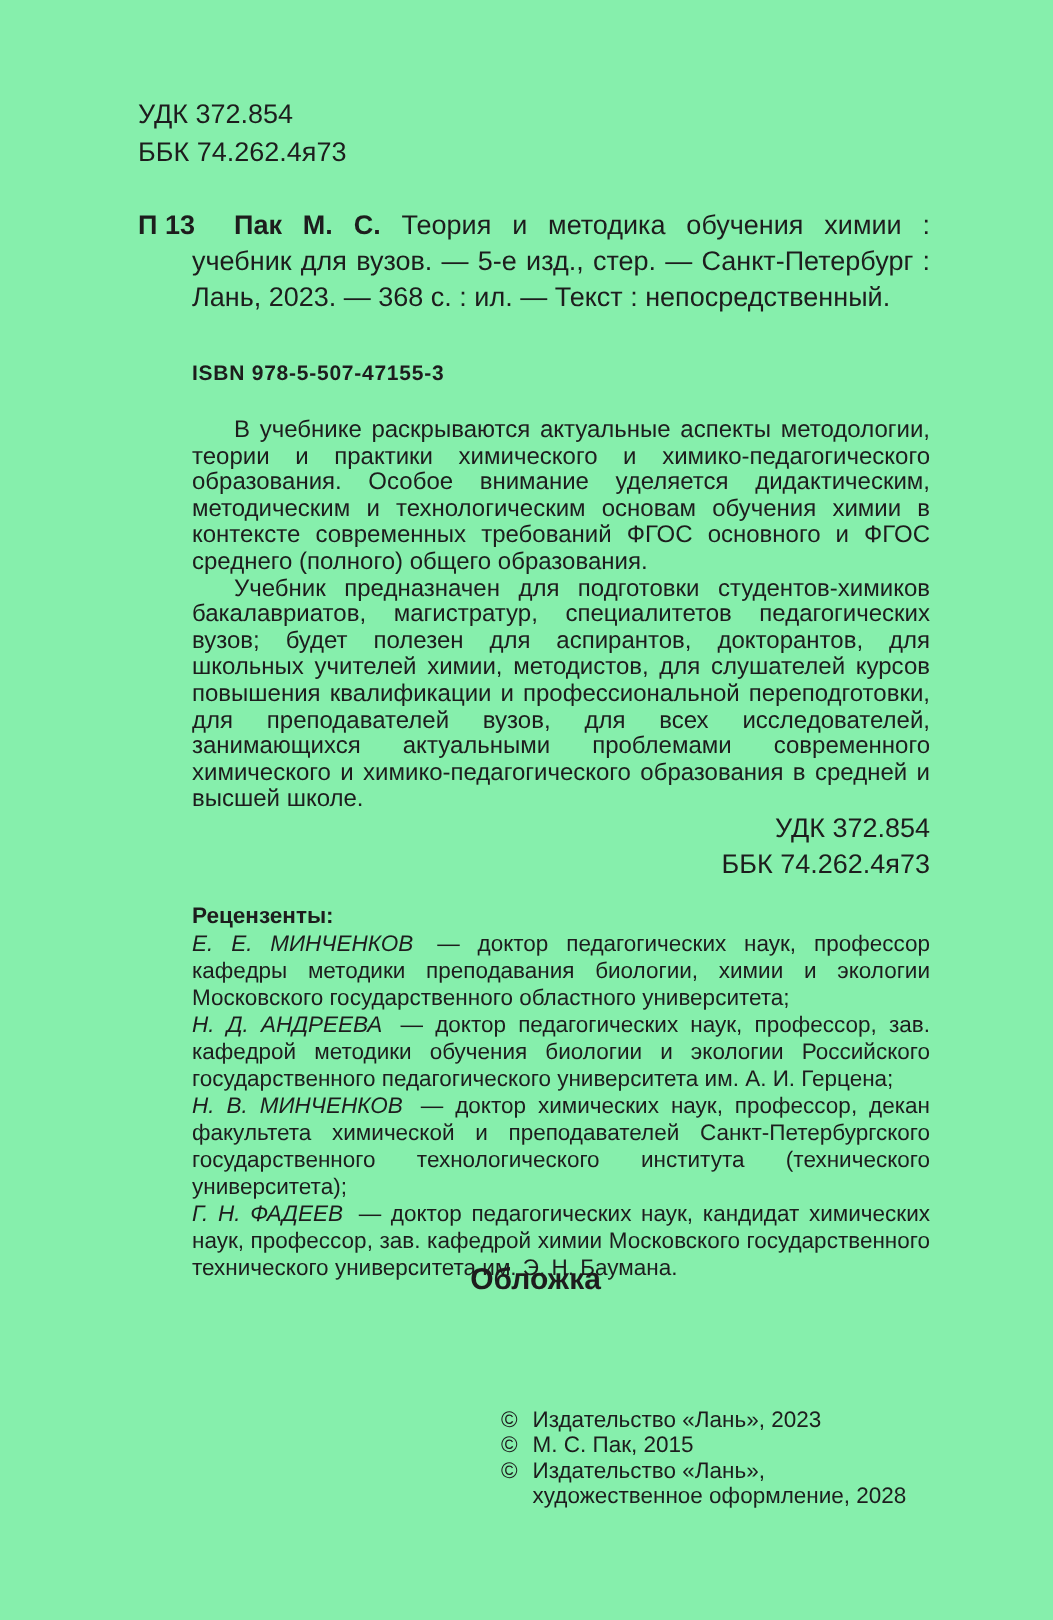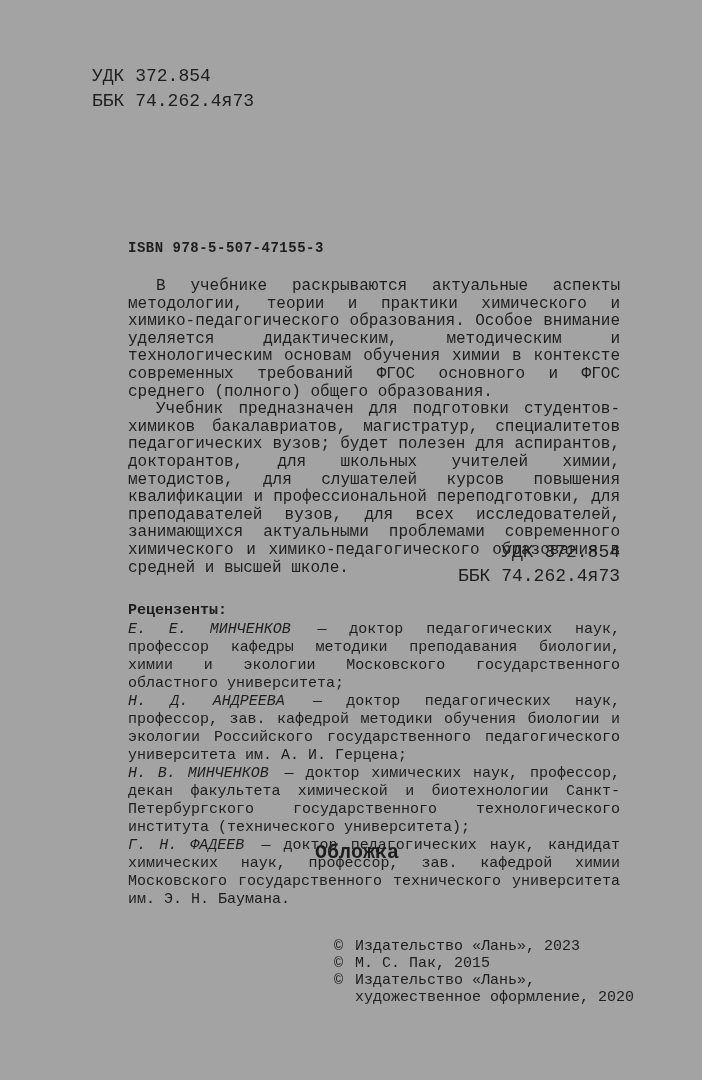--- a/index.html
+++ b/index.html
@@ -1,22 +1,22 @@
 <!DOCTYPE html>
 <html lang="ru"><head>
 <meta charset="utf-8">
 <style>
   html, body { margin: 0; padding: 0; background: #ffffff; }
   .page {
     position: relative;
     width: 702px;
     height: 1080px;
-    background: #a3a3a3;
+    background: #86efac;
     color: #1d1d1d;
-    font-family: Liberation Mono, monospace;
+    font-family: Liberation Sans, sans-serif;
     overflow: hidden;
   }
   .abs { position: absolute; }
   p { margin: 0; }
 
   
   .top-codes {
     left: 92px; top: 64px;
     font-size: 18px; line-height: 25px;
   }
@@ -77,20 +77,27 @@
 </head>
 <body>
 
 <div class="page">
 
   <div class="abs top-codes">
     <p>УДК 372.854</p>
     <p>ББК 74.262.4я73</p>
   </div>
 
+  <div class="abs record">
+    <span class="rec-code">П 13</span>
+    <p class="rec-text">
+      <span class="bold">Пак М. С.</span>
+      <span>Теория и методика обучения химии : учебник для вузов. — 5-е изд., стер. — Санкт-Петербург : Лань, 2023. — 368 с. : ил. — Текст : непосредственный.</span>
+    </p>
+  </div>
 
   <p class="abs isbn">ISBN 978-5-507-47155-3</p>
 
   <div class="abs annotation">
     <p>В учебнике раскрываются актуальные аспекты методологии, теории и практики химического и химико-педагогического образования. Особое внимание уделяется дидактическим, методическим и технологическим основам обучения химии в контексте современных требований ФГОС основного и ФГОС среднего (полного) общего образования.</p>
     <p>Учебник предназначен для подготовки студентов-химиков бакалавриатов, магистратур, специалитетов педагогических вузов; будет полезен для аспирантов, докторантов, для школьных учителей химии, методистов, для слушателей курсов повышения квалификации и профессиональной переподготовки, для преподавателей вузов, для всех исследователей, занимающихся актуальными проблемами современного химического и химико-педагогического образования в средней и высшей школе.</p>
   </div>
 
   <div class="abs right-codes">
     <p>УДК 372.854</p>
@@ -102,21 +109,21 @@
     <p class="rev-entry">
       <i>Е. Е. МИНЧЕНКОВ</i>
       <span>— доктор педагогических наук, профессор кафедры методики преподавания биологии, химии и экологии Московского государственного областного университета;</span>
     </p>
     <p class="rev-entry">
       <i>Н. Д. АНДРЕЕВА</i>
       <span>— доктор педагогических наук, профессор, зав. кафедрой методики обучения биологии и экологии Российского государственного педагогического университета им. А. И. Герцена;</span>
     </p>
     <p class="rev-entry">
       <i>Н. В. МИНЧЕНКОВ</i>
-      <span>— доктор химических наук, профессор, декан факультета химической и биотехнологии Санкт-Петербургского государственного технологического института (технического университета);</span>
+      <span>— доктор химических наук, профессор, декан факультета химической и преподавателей Санкт-Петербургского государственного технологического института (технического университета);</span>
     </p>
     <p class="rev-entry">
       <i>Г. Н. ФАДЕЕВ</i>
       <span>— доктор педагогических наук, кандидат химических наук, профессор, зав. кафедрой химии Московского государственного технического университета им. Э. Н. Баумана.</span>
     </p>
   </div>
 
   <div class="abs cover">
     <p class="cover-heading">Обложка</p>
   </div>
@@ -126,17 +133,17 @@
       <span class="cp-sym">©</span>
       <span class="cp-text">Издательство «Лань», 2023</span>
     </div>
     <div class="cp-row">
       <span class="cp-sym">©</span>
       <span class="cp-text">М. С. Пак, 2015</span>
     </div>
     <div class="cp-row">
       <span class="cp-sym">©</span>
       <span class="cp-text">Издательство «Лань»,
-художественное оформление, 2020</span>
+художественное оформление, 2028</span>
     </div>
   </div>
 
 </div>
 
 </body></html>

